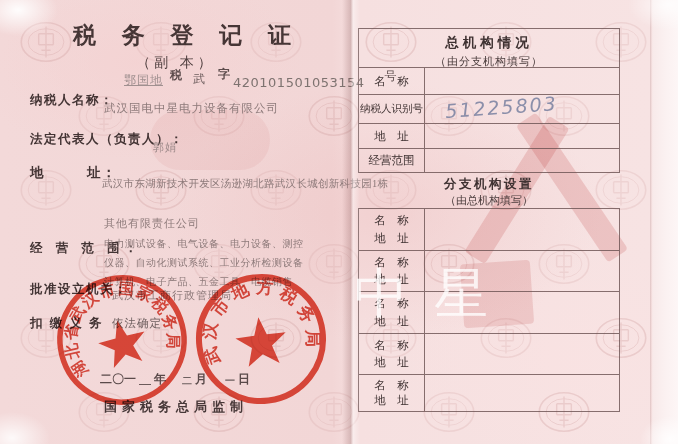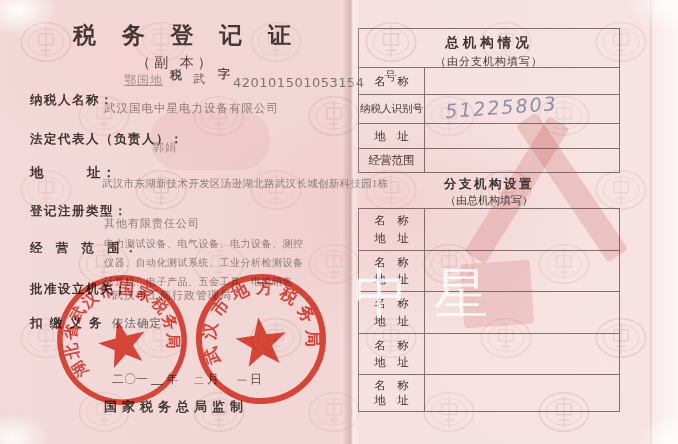--- a/index.html
+++ b/index.html
@@ -142,38 +142,37 @@
   <div class="abs lp flabel" style="left:30px;top:131px;">法定代表人（负责人）：</div>
 
   <div class="abs lp fvalue typed" style="left:104px;top:101px;font-size:11.5px;">武汉国电中星电力设备有限公司</div>
   <div class="abs lp fvalue typed" style="left:153px;top:140px;color:#9b8888;">郭娟</div>
 
   <div class="abs lp flabel" style="left:30px;top:164px;font-size:13.5px;">
     <span>地</span><span style="margin-left:42px;">址：</span>
   </div>
   <div class="abs lp fvalue typed" style="left:102px;top:177px;font-size:10.5px;letter-spacing:.3px;">武汉市东湖新技术开发区汤逊湖北路武汉长城创新科技园1栋</div>
 
-  <div class="abs lp flabel" style="left:30px;top:203px;">登记注册类型：</div>
   <div class="abs lp fvalue typed" style="left:104px;top:216px;">其他有限责任公司</div>
 
   <div class="abs lp flabel" style="left:30px;top:240px;letter-spacing:5px;">经 营 范 围：</div>
   <div id="scope-lines" class="abs lp typed" style="left:104px;top:234px;">
     <div>电力测试设备、电气设备、电力设备、测控</div>
     <div>仪器、自动化测试系统、工业分析检测设备</div>
     <div>计算机、电子产品、五金工具、电缆销售</div>
   </div>
 
   <div class="abs lp flabel" style="left:30px;top:281px;">批准设立机关：</div>
   <div class="abs lp fvalue typed" style="left:112px;top:288px;">武汉市工商行政管理局</div>
 
   <div class="abs lp flabel" style="left:30px;top:315px;letter-spacing:2px;">扣 缴 义 务</div>
   <div class="abs lp fvalue" style="left:112px;top:316px;font-size:11.5px;color:#6f6060;">依法确定</div>
 
 
-  <div id="date-row" class="abs lp" style="left:112px;top:371px;">
+  <div id="date-row" class="abs lp" style="left:100px;top:371px;font-weight:bold;">
     <span>二〇一</span>
     <span class="blank"></span>
     <span>年</span>
     <span class="dv" style="margin-left:16px;">二</span>
     <span>月</span>
     <span class="dv" style="margin-left:18px;">一</span>
     <span>日</span>
   </div>
 
   <div id="footer-line" class="abs lp">国家税务总局监制</div>

